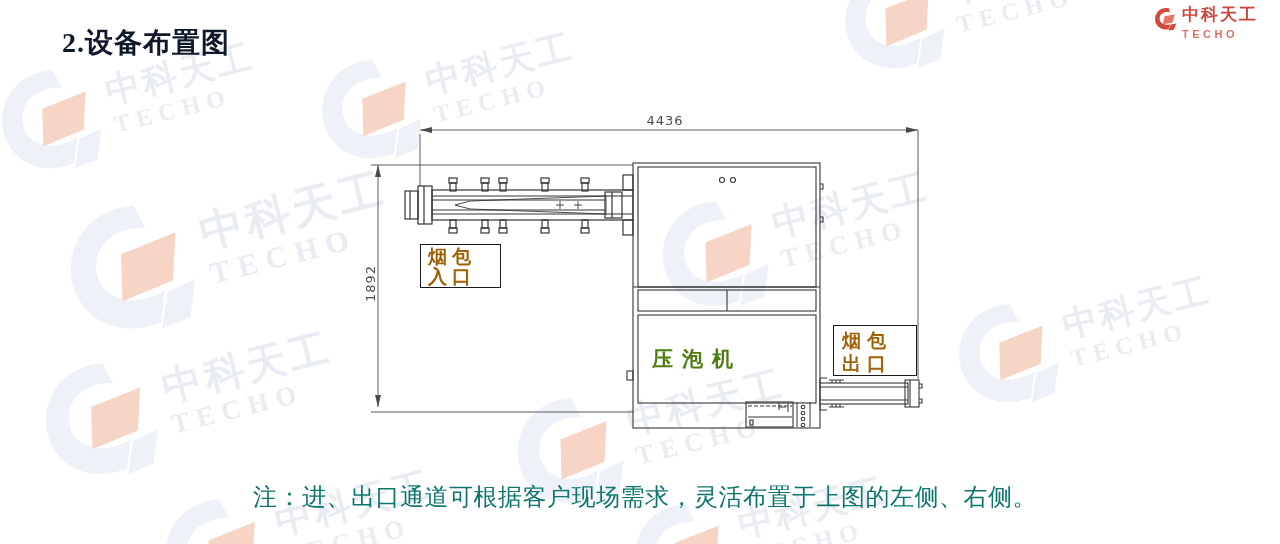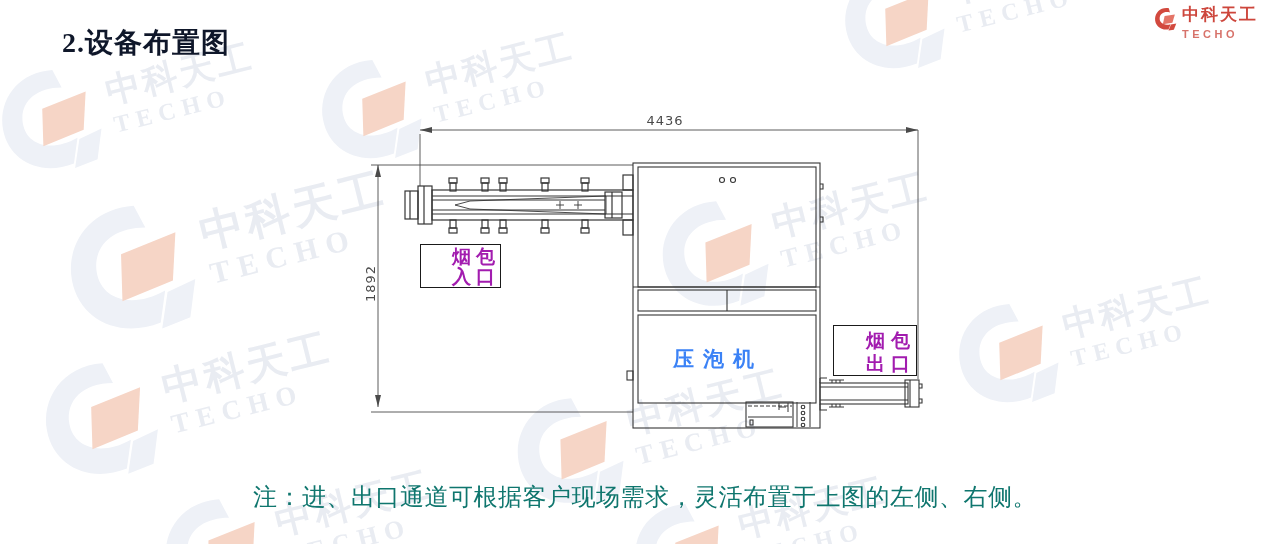--- a/index.html
+++ b/index.html
@@ -26,27 +26,27 @@
   }
   .dim-text{
     position:absolute;z-index:3;color:#4a4a4a;
     font-family:"DejaVu Sans","Liberation Sans",sans-serif;
     font-size:13px;letter-spacing:1px;text-align:center;
   }
   .dim-w{left:628px;top:113px;width:74px;}
   .dim-h{left:347px;top:276px;width:46px;transform:rotate(-90deg);}
   .label-box{
     position:absolute;z-index:3;border:1.5px solid #1a1a1a;background:transparent;
-    font-weight:bold;color:#a21caf;box-sizing:border-box;text-align:right;
+    font-weight:bold;color:#a16207;box-sizing:border-box;
   }
   .inlet-box{left:420px;top:244px;width:81px;height:44px;padding:2px 0 0 7px;font-size:19px;line-height:20px;letter-spacing:5px;}
   .outlet-box{left:833px;top:325px;width:84px;height:51px;padding:3px 0 0 8px;font-size:19px;line-height:23px;letter-spacing:6px;}
   .machine-label{
-    position:absolute;left:652px;top:345px;width:132px;z-index:3;text-align:center;
-    font-size:21px;font-weight:bold;color:#3b82f6;letter-spacing:9px;
+    position:absolute;left:652px;top:345px;width:132px;z-index:3;text-align:left;
+    font-size:21px;font-weight:bold;color:#4d7c0f;letter-spacing:9px;
   }
   .note-text{
     position:absolute;left:253px;top:473px;z-index:3;
     font-size:24px;color:#0f766e;letter-spacing:.5px;white-space:nowrap;margin-top:8px;
   }
 </style>
 </head>
 <body>
 
 <div id="wm-layer">

